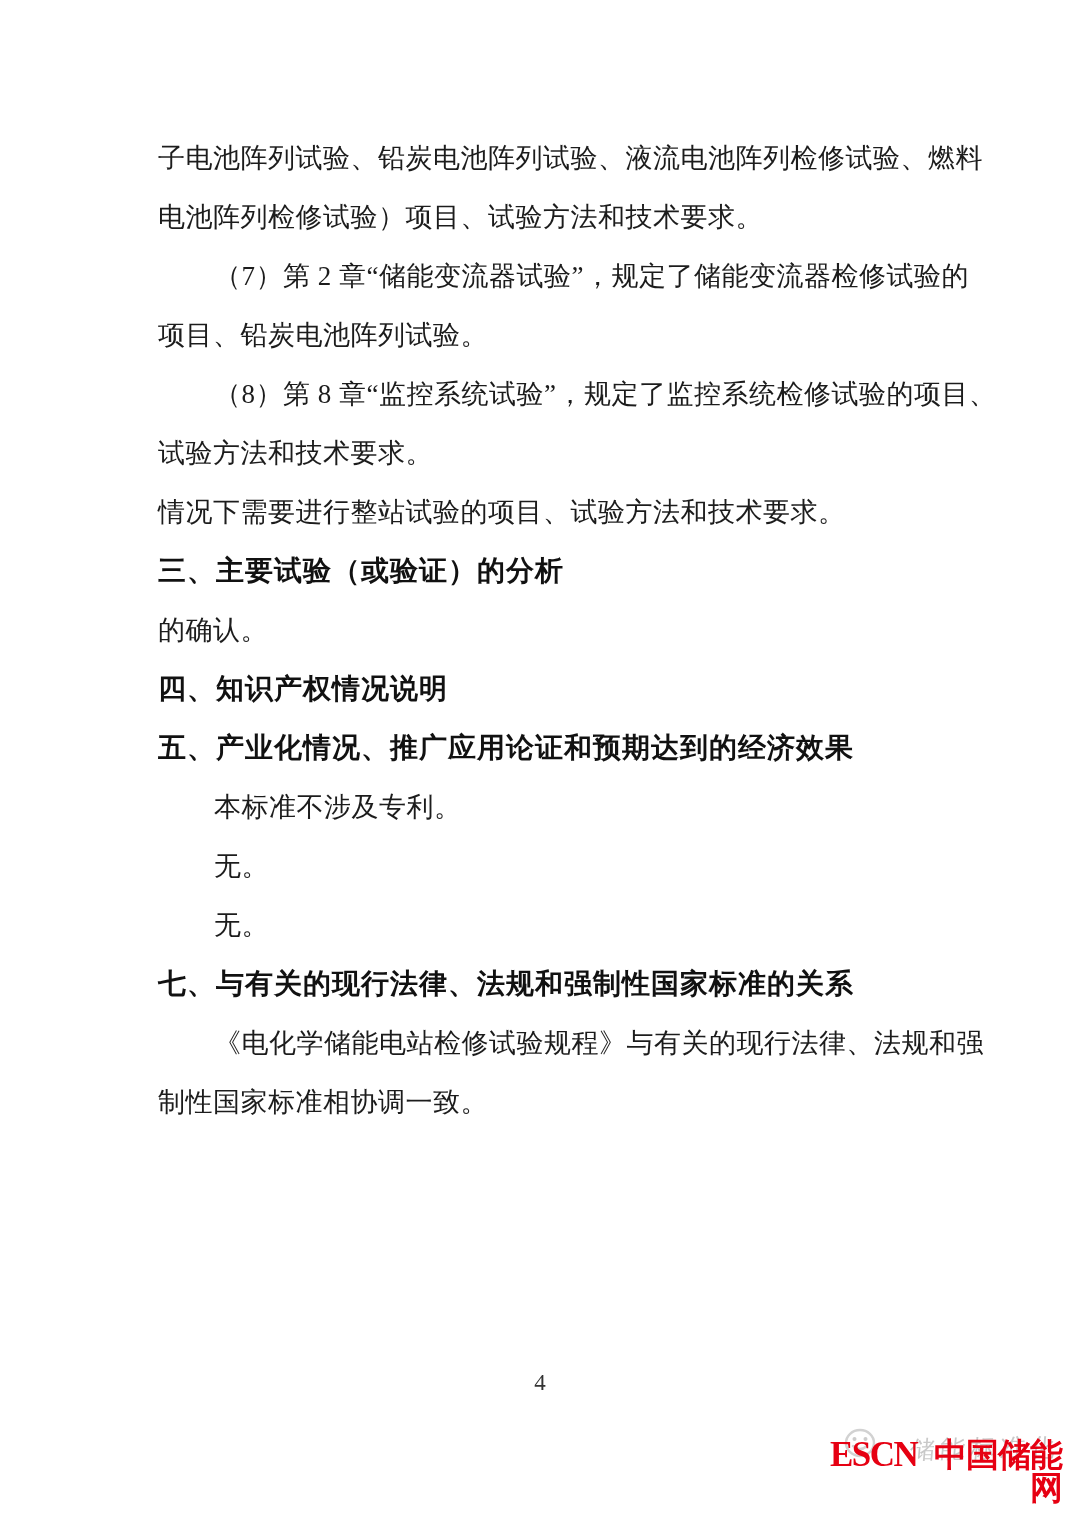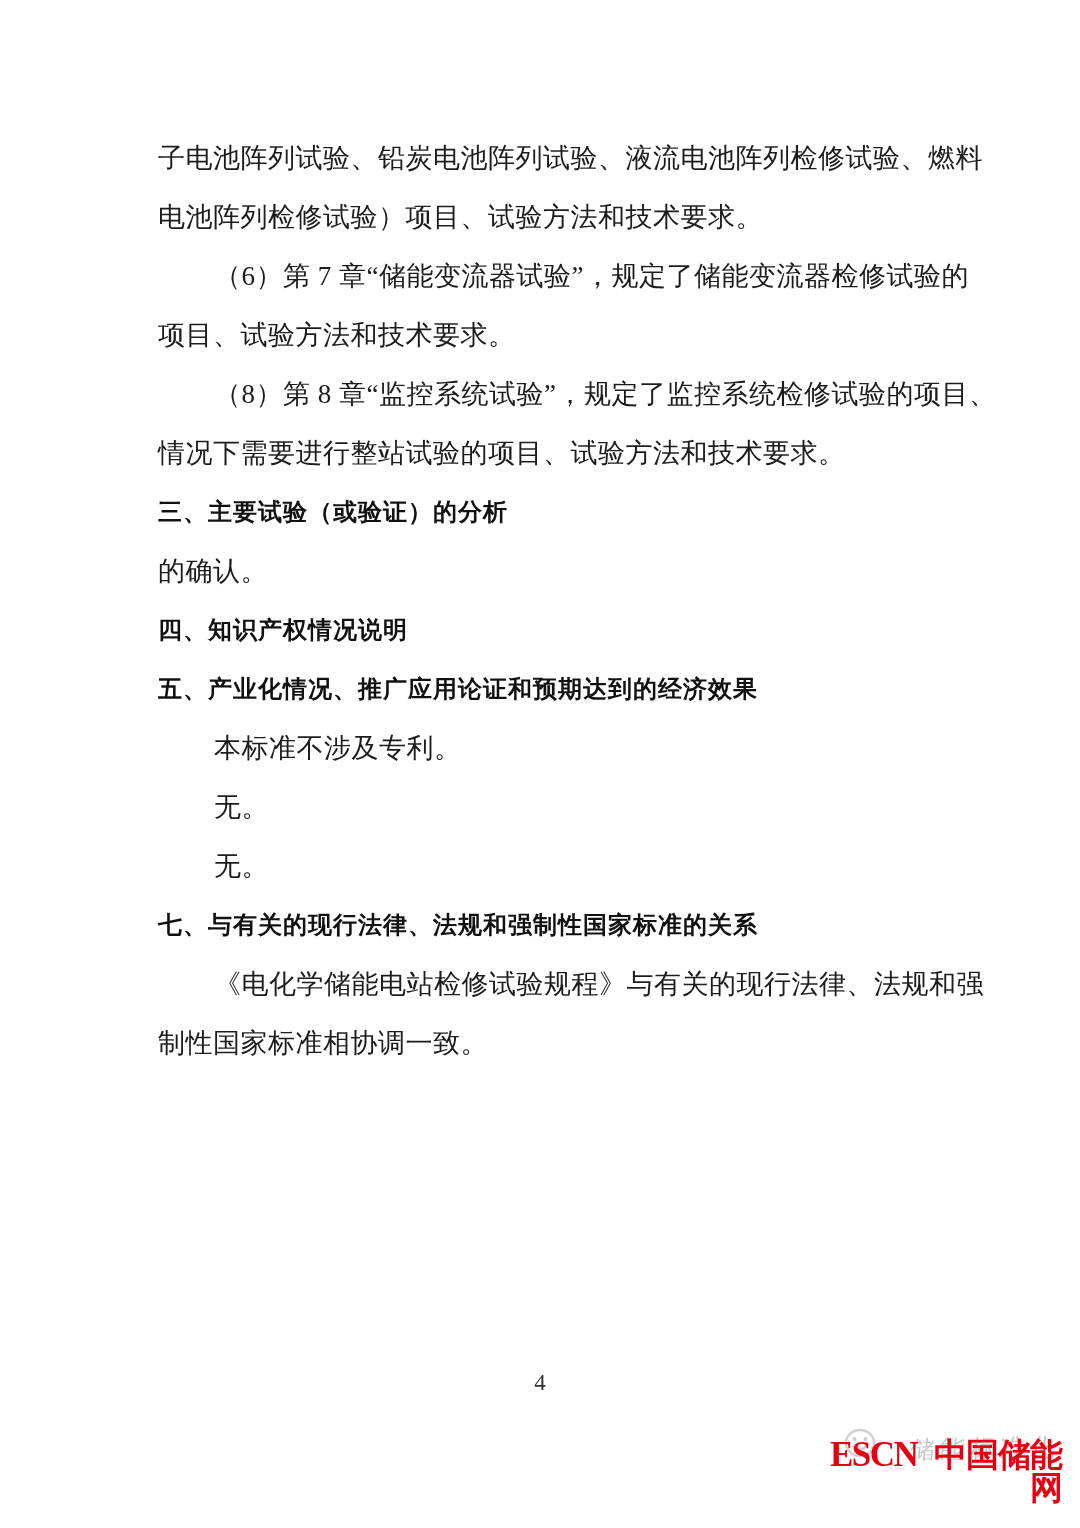--- a/index.html
+++ b/index.html
@@ -23,21 +23,21 @@
     display: flex;
     align-items: center;
     white-space: nowrap;
     font-size: 27px;
     letter-spacing: 0.5px;
   }
   .indent { padding-left: 56px; }
   .heading {
     font-family: "Liberation Sans", "DejaVu Sans", sans-serif;
     font-weight: bold;
-    font-size: 24px;
+    font-size: 28px;
     letter-spacing: 1px;
     color: #111111;
   }
   .page-number {
     position: absolute;
     top: 1370px;
     left: 0;
     width: 100%;
     text-align: center;
     font-size: 23px;
@@ -92,23 +92,24 @@
   }
 </style>
 </head>
 <body>
 
 <div class="page">
 
   <div class="content">
     <div class="line body">子电池阵列试验、铅炭电池阵列试验、液流电池阵列检修试验、燃料</div>
     <div class="line body">电池阵列检修试验）项目、试验方法和技术要求。</div>
-    <div class="line body indent">（6）第 7 章“储能变流器试验”，规定了储能变流器检修试验的</div>
-    <div class="line body">项目、试验方法和技术要求。</div>
+    <div class="line body indent">（7）第 2 章“储能变流器试验”，规定了储能变流器检修试验的</div>
+    <div class="line body">项目、铅炭电池阵列试验。</div>
     <div class="line body indent">（8）第 8 章“监控系统试验”，规定了监控系统检修试验的项目、</div>
+    <div class="line body">试验方法和技术要求。</div>
     <div class="line body">情况下需要进行整站试验的项目、试验方法和技术要求。</div>
     <div class="line heading">三、主要试验（或验证）的分析</div>
     <div class="line body">的确认。</div>
     <div class="line heading">四、知识产权情况说明</div>
     <div class="line heading">五、产业化情况、推广应用论证和预期达到的经济效果</div>
     <div class="line body indent">本标准不涉及专利。</div>
     <div class="line body indent">无。</div>
     <div class="line body indent">无。</div>
     <div class="line heading">七、与有关的现行法律、法规和强制性国家标准的关系</div>
     <div class="line body indent">《电化学储能电站检修试验规程》与有关的现行法律、法规和强</div>

